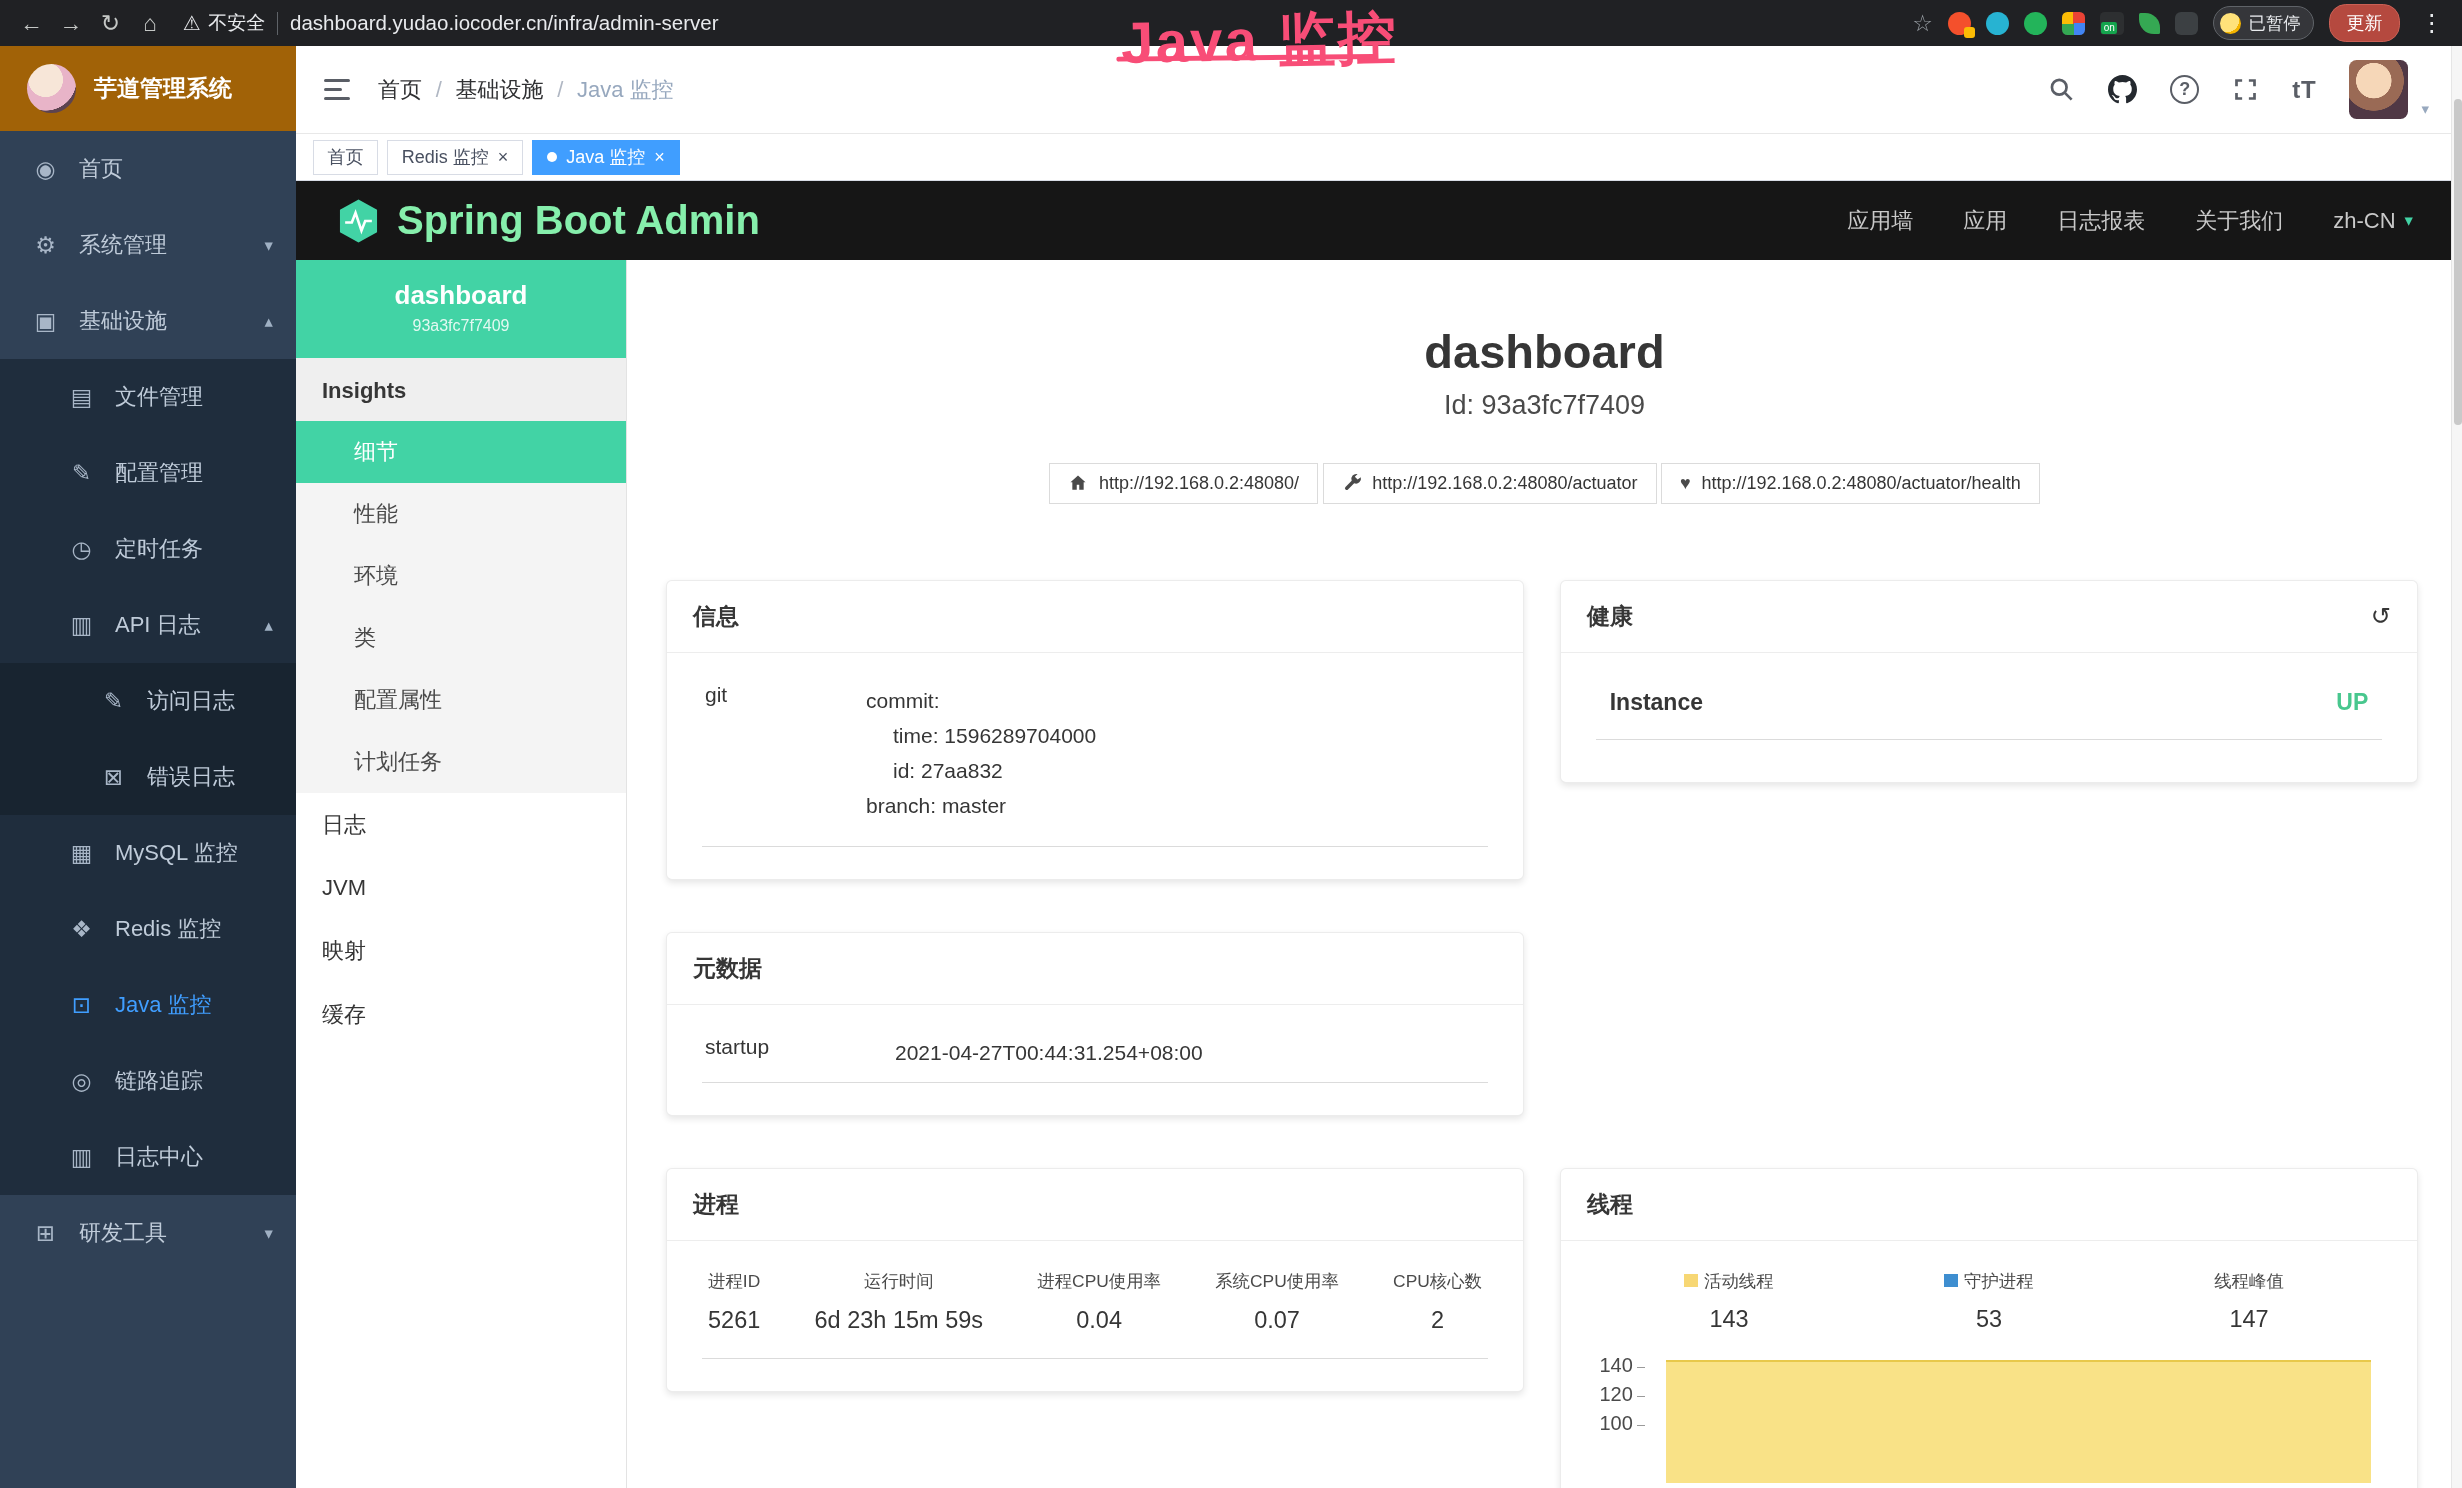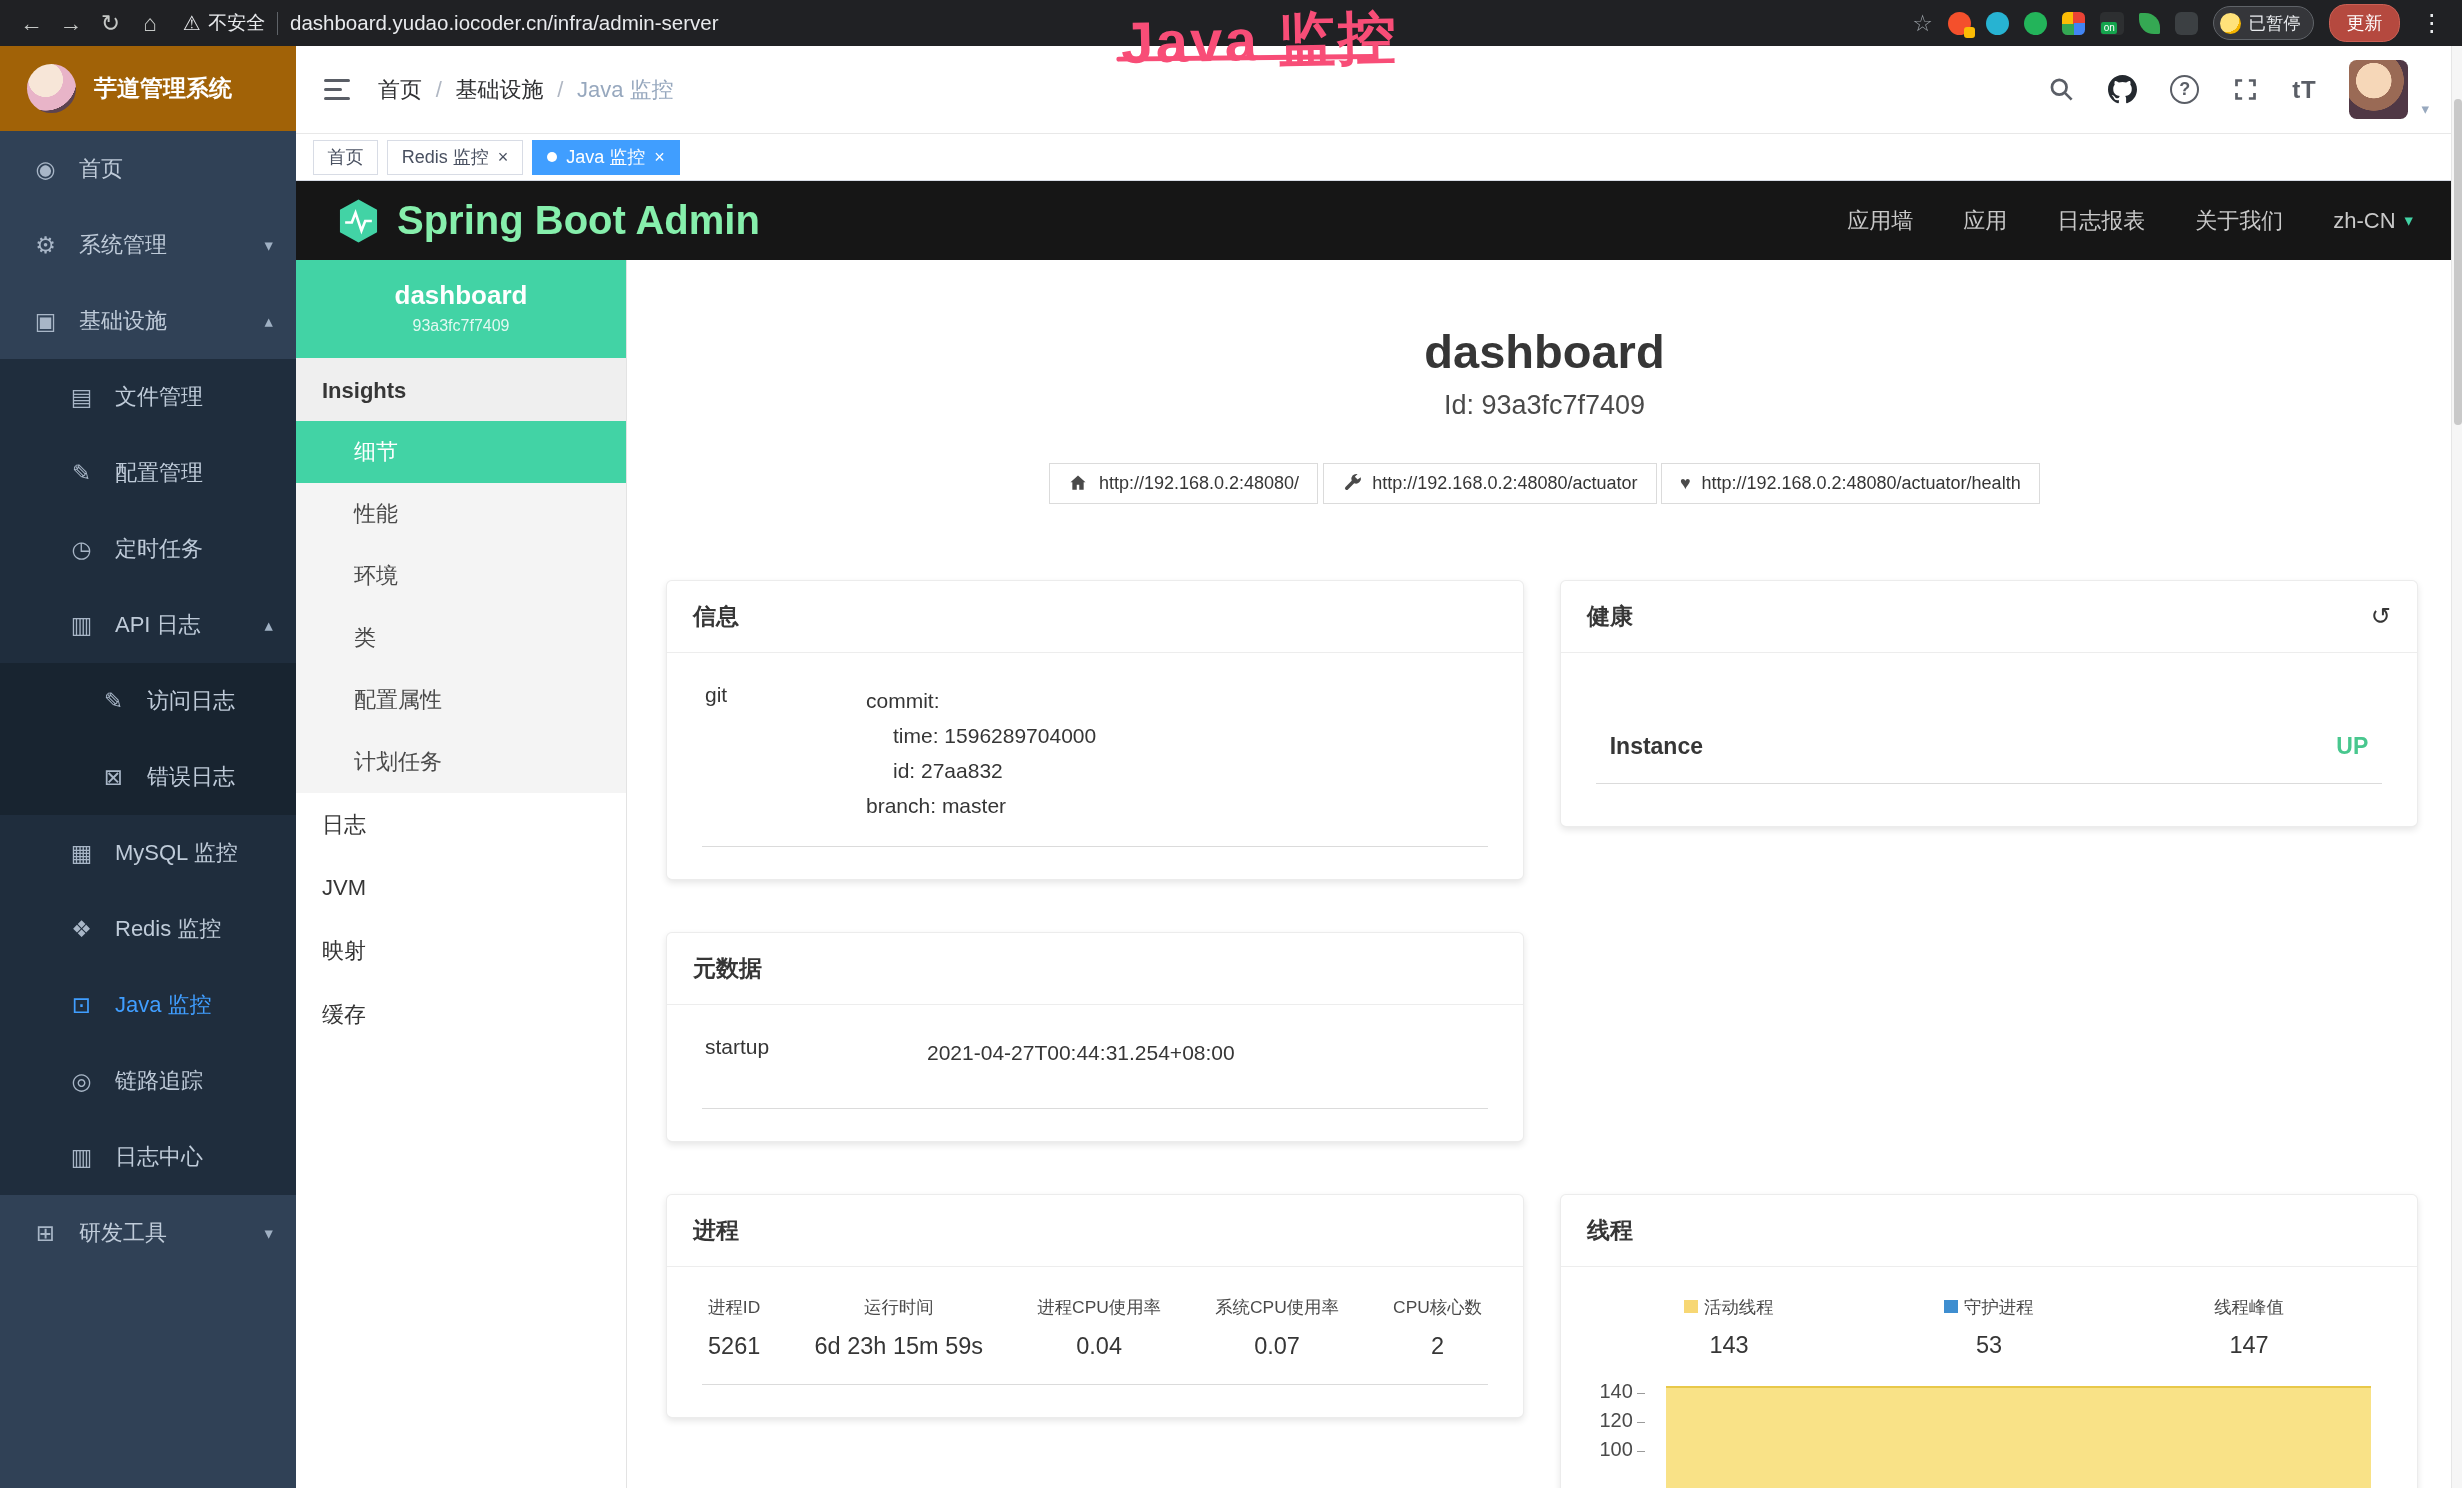--- a/index.html
+++ b/index.html
@@ -140,26 +140,26 @@
   .hist-ico { margin-left:auto; font-size:24px; color:#363636; }
   .card-body { padding:27px 35px 32px; font-size:21px; color:#363636; }
 
   .kv-row { display:flex; padding:3px 3px 23px; border-bottom:0.8px solid #dbdbdb; }
   .kv-key { width:161px; flex-shrink:0; }
   .kv-val { line-height:35px; }
   .kv-val .indent { padding-left:27px; }
 
   .card-health .card-body { padding:36px 35px 42px; }
   .h-row { display:flex; justify-content:space-between; align-items:center;
-     padding:0 13.7px 23px 13.7px; border-bottom:0.8px solid #dbdbdb;margin-top:44px; }
+     padding:0 13.7px 23px 13.7px; border-bottom:0.8px solid #dbdbdb; }
   .h-label { font-weight:600; font-size:23px; }
   .h-status { color:#48c78e; font-weight:bold; font-size:23px; }
 
   .card-meta .kv-key { width:190px; }
-  .card-meta .kv-row { padding-bottom:38px;gap:32px; }
+  .card-meta .kv-row { padding-bottom:12px; }
 
   .proc-row { display:flex; justify-content:space-between; padding:1.5px 6px 24px;
      border-bottom:0.8px solid #dbdbdb; }
   .proc-col { text-align:center; }
   .proc-label { font-size:17.4px; color:#4a4a4a; }
   .proc-value { font-size:23.5px; color:#363636; margin-top:13.7px; }
 
   .th-legend { display:flex; padding:0 3px;align-items:flex-end; }
   .th-col { flex:1; text-align:center; }
   .th-label { font-size:17.4px; color:#4a4a4a; display:inline-flex; align-items:center; gap:6px; }

